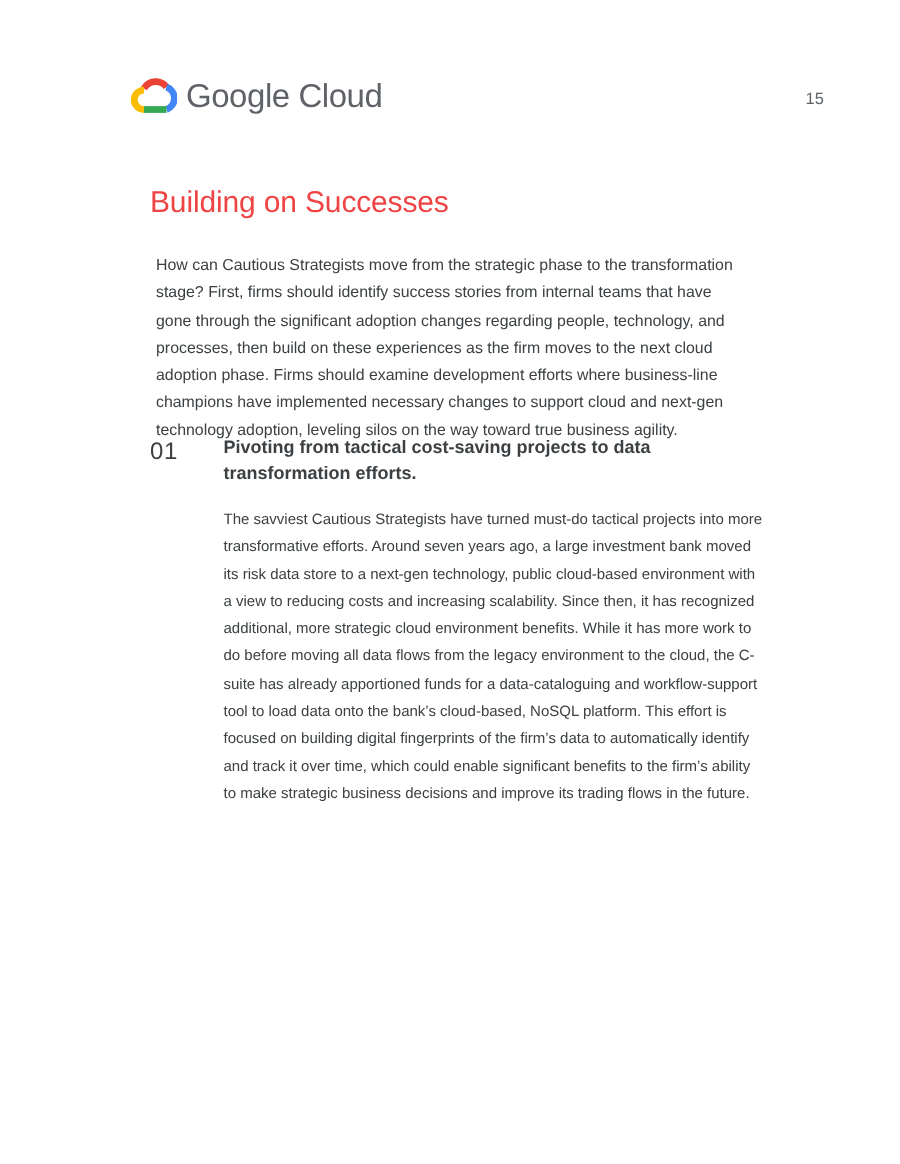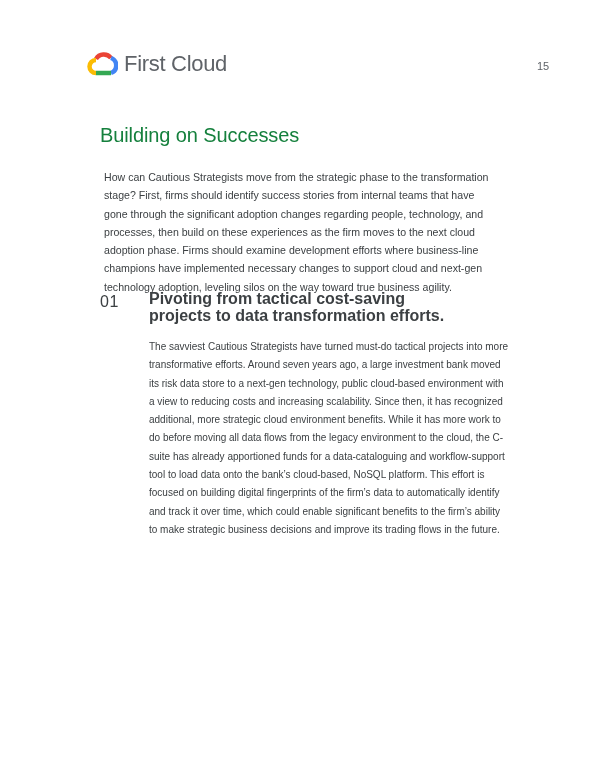--- a/index.html
+++ b/index.html
@@ -39,21 +39,21 @@
       left: 537px;
       top: 60px;
       font-size: 11px;
       color: #5f6368;
     }
     .section-title {
       position: absolute;
       left: 100px;
       top: 124px;
       font-size: 20px;
-      color: #15803d;
+      color: #ef4444;
       font-weight: normal;
       margin: 0;
       letter-spacing: -0.1px;
     }
     .intro {
       position: absolute;
       left: 100px;
       top: 164px;
       width: 395px;
       font-size: 10.6px;
@@ -68,21 +68,21 @@
       font-size: 16px;
       font-weight: normal;
       color: #3c4043;
       letter-spacing: 0.5px;
     }
     .item-heading {
       position: absolute;
       left: 149px;
       top: 290px;
       width: 300px;
-      font-size: 16px;
+      font-size: 12px;
       font-weight: bold;
       line-height: 17px;
       color: #3c4043;
       margin: 0;
     }
     .item-body {
       position: absolute;
       left: 149px;
       top: 338px;
       width: 360px;
@@ -96,21 +96,21 @@
 <body>
 
 <div class="header">
   <svg class="logo-icon" viewBox="0 0 32 28">
 
     <path d="M10 9 A9 9 0 0 1 25 8" stroke="#ea4335" stroke-width="4.5" fill="none" stroke-linecap="butt"></path>
     <path d="M25 8 A8 8 0 0 1 25 23" stroke="#4285f4" stroke-width="4.5" fill="none"></path>
     <path d="M25 23 L10 23" stroke="#34a853" stroke-width="4.5" fill="none"></path>
     <path d="M10 23 A6.5 6.5 0 0 1 10 10" stroke="#fbbc04" stroke-width="4.5" fill="none"></path>
   </svg>
-  <span class="logo-text">First Cloud</span>
+  <span class="logo-text">Google Cloud</span>
 </div>
 
 <div class="page-number">15</div>
 
 <h1 class="section-title">Building on Successes</h1>
 
 <p class="intro">How can Cautious Strategists move from the strategic phase to the transformation stage? First, firms should identify success stories from internal teams that have gone through the significant adoption changes regarding people, technology, and processes, then build on these experiences as the firm moves to the next cloud adoption phase. Firms should examine development efforts where business-line champions have implemented necessary changes to support cloud and next-gen technology adoption, leveling silos on the way toward true business agility.</p>
 
 <div class="item-number">01</div>
 <h2 class="item-heading">Pivoting from tactical cost-saving projects to data transformation efforts.</h2>

